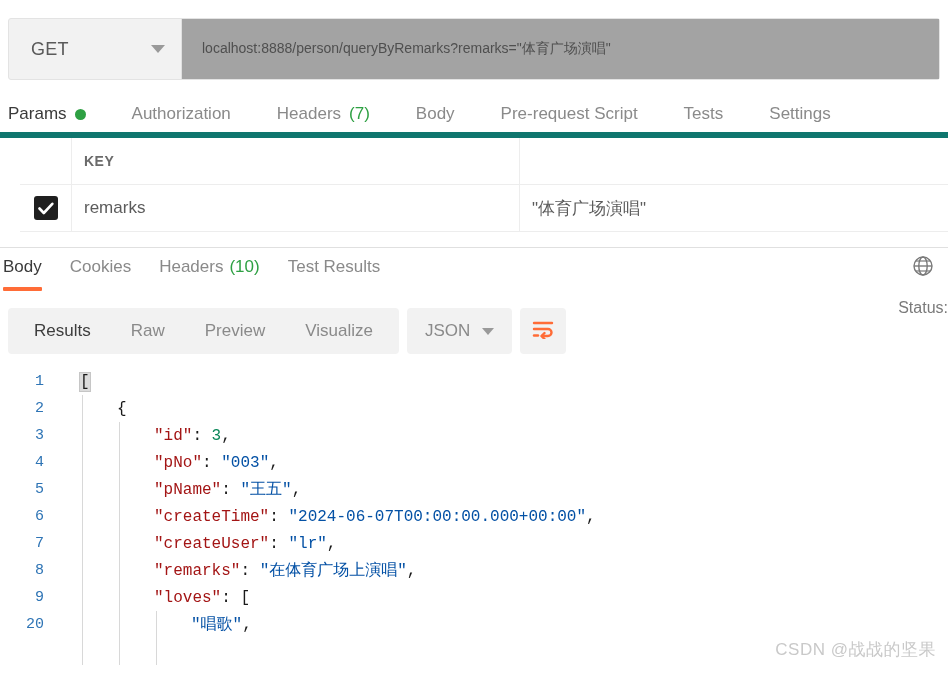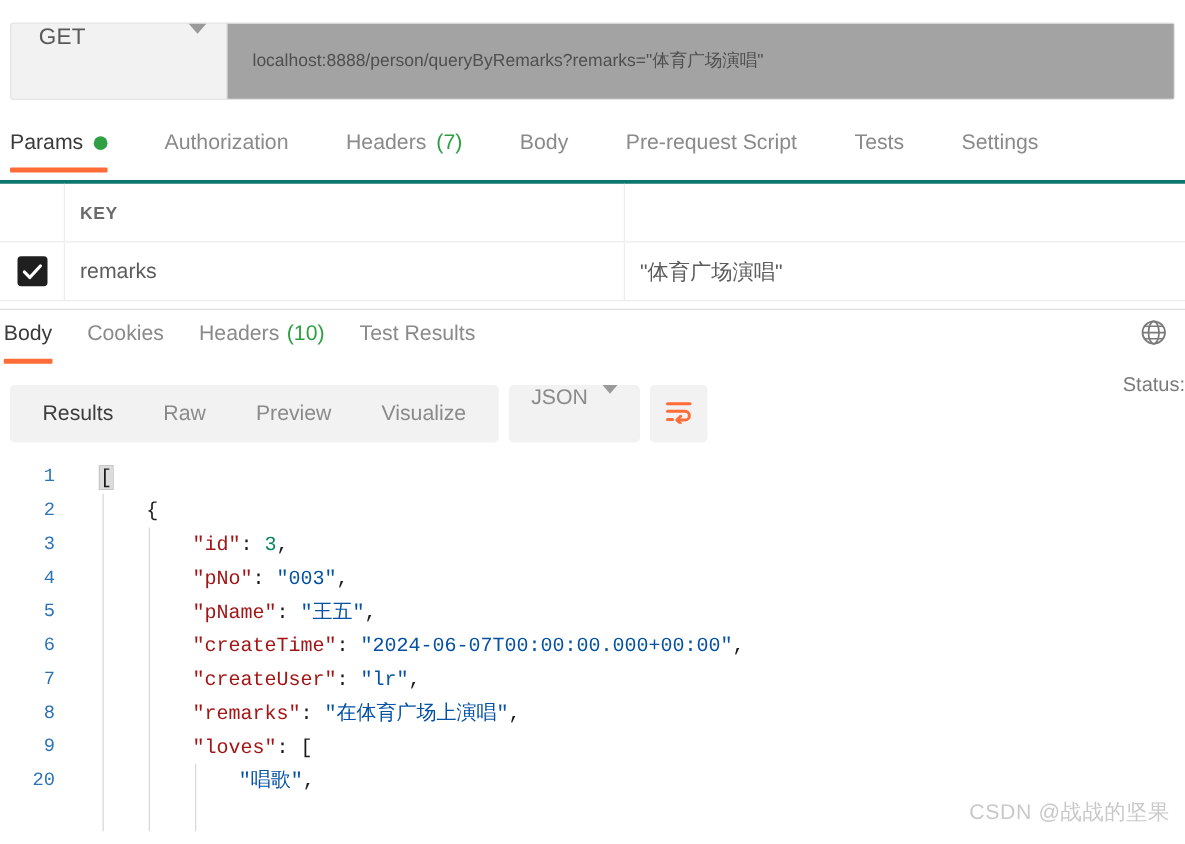--- a/index.html
+++ b/index.html
@@ -13,21 +13,21 @@
 
   
   .url-row {
     position: absolute; left: 8px; top: 18px;
     width: 932px; height: 62px;
     display: flex; align-items: stretch;
     border: 1px solid #e3e3e3; border-radius: 3px;
     background: #f2f2f2;
   }
   .method-box {
-    width: 173px; display: flex; align-items: flex-start;
+    width: 173px; display: flex; align-items: center;
     justify-content: space-between; padding: 0 16px 0 22px;
     border-right: 1px solid #e0e0e0; cursor: pointer;
   }
   .method-label { font-size: 18px; color: #5a5a5a; letter-spacing: .2px; }
   .caret {
     width: 0; height: 0;
     border-left: 7px solid transparent; border-right: 7px solid transparent;
     border-top: 8px solid #9a9a9a;
   }
   .url-input {
@@ -50,22 +50,23 @@
   .tab.active { color: #3a3a3a; }
   .tab.active::after {
     content: ""; position: absolute; left: 0; right: 22px; bottom: 0;
     height: 4px; background: #ff6c37; border-radius: 1px;
   }
   .dot-green { width: 11px; height: 11px; border-radius: 50%; background: #2ea043; display: inline-block; }
   .count-green { color: #2ea043; }
 
   
   .params {
-    position: absolute; left: 0; top: 144px; width: 948px; height: 96px;
-    border-top: 3px solid #0f766e;
+    position: absolute; left: 0; top: 132px; width: 948px; height: 96px;
+    border-top: 6px solid #0f766e;
+    padding-left: 20px;
   }
   .prow { display: flex; width: 100%; height: 47px; border-bottom: 1px solid #ededed; }
   .pcell-check {
     width: 52px; display: flex; align-items: center; justify-content: center;
     border-right: 1px solid #ededed;
   }
   .pcell-key {
     width: 448px; display: flex; align-items: center; padding-left: 12px;
     border-right: 1px solid #ededed;
   }
@@ -108,21 +109,21 @@
   .seg {
     display: flex; align-items: center; background: #f2f2f2;
     border-radius: 4px; height: 46px; padding: 0 6px;
   }
   .seg-item {
     padding: 0 20px; height: 46px; display: flex; align-items: center;
     font-size: 17px; color: #8a8a8a; cursor: pointer; white-space: nowrap;
   }
   .seg-item.active { color: #3d3d3d; }
   .fmt-box {
-    display: flex; gap: 12px; background: #f2f2f2;
+    display: flex; align-items: center; gap: 12px; background: #f2f2f2;
     border-radius: 4px; height: 46px; padding: 0 18px; cursor: pointer;
   }
   .fmt-label { font-size: 17px; color: #8a8a8a; }
   .caret-sm {
     width: 0; height: 0;
     border-left: 6px solid transparent; border-right: 6px solid transparent;
     border-top: 7px solid #9a9a9a;
   }
   .wrap-btn {
     width: 46px; height: 46px; background: #f2f2f2; border-radius: 4px;

